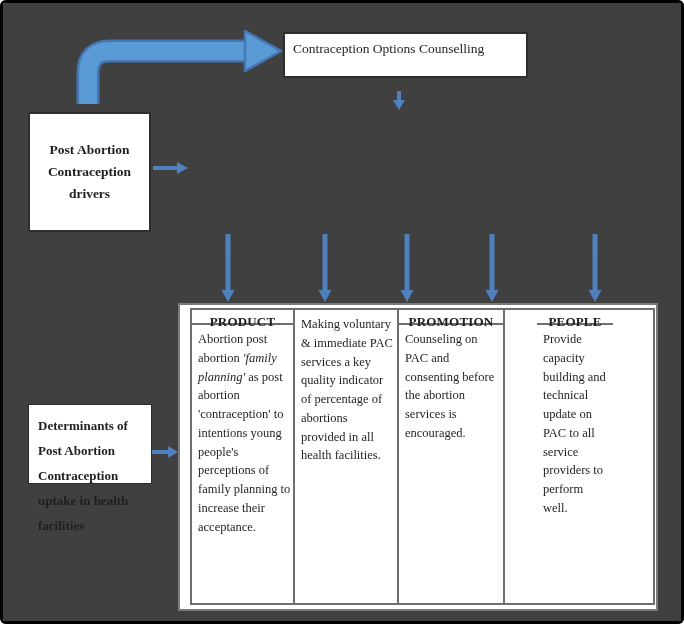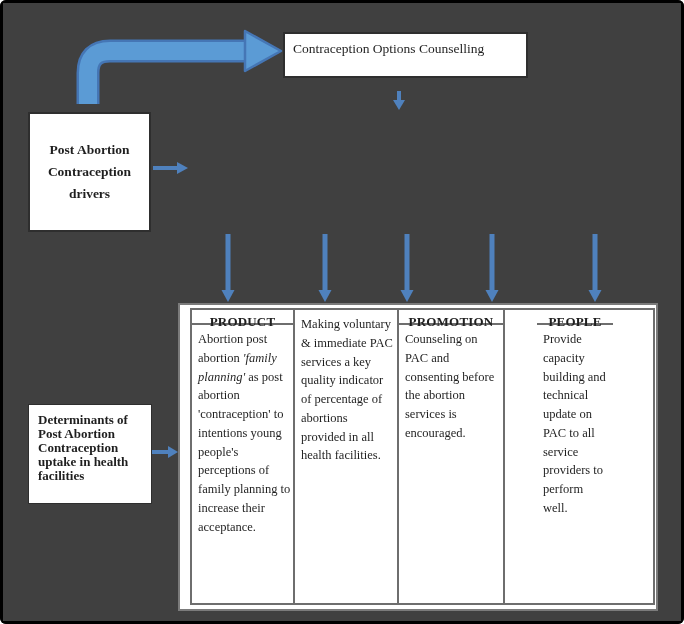--- a/index.html
+++ b/index.html
@@ -25,22 +25,22 @@
   .elbow-fill{fill:none;stroke:var(--arrow-fill);stroke-width:18;}
   .big-head{fill:var(--arrow-fill);stroke:var(--arrow-outline);stroke-width:2.5;stroke-linejoin:round;}
   .thin-stem{stroke:var(--thin-arrow);stroke-width:5;fill:none;}
   .thin-stem.narrow{stroke-width:4;}
   .thin-head{fill:var(--thin-arrow);stroke:none;}
   .box{position:absolute;background:#fff;border:2px solid var(--box-border);}
   .box-counselling{left:283px;top:32px;width:245px;height:46px;padding:7px 6px 0 8px;font-size:13.5px;}
   .box-drivers{left:28px;top:112px;width:123px;height:120px;display:flex;align-items:center;justify-content:center;
     text-align:center;font-weight:bold;font-size:13.5px;line-height:22px;padding:8px 8px;}
   .box-factors{left:189px;top:111px;width:441px;height:119px;text-align:center;padding:42px 14px 0;font-size:13.5px;}
-  .box-determinants{left:28px;top:404px;width:124px;height:100px;border-width:1.5px;font-weight:bold;
-    font-size:13px;line-height:14px;padding:8px 2px 0 9px;}
+  .box-determinants{left:28px;top:404px;width:124px;height:80px;border-width:1.5px;font-weight:bold;
+    font-size:13px;line-height:25px;padding:8px 2px 0 9px;}
   .table-outer{position:absolute;left:178px;top:303px;width:480px;height:308px;border:2px solid var(--table-outer-border);background:#fff;}
   .table-inner{position:absolute;left:10px;top:3px;width:465px;height:297px;border:2px solid var(--table-border);display:flex;}
   .col{height:100%;border-right:2px solid var(--table-border);display:flex;flex-direction:column;}
   .col:last-child{border-right:none;}
   .col-product{width:103px;}
   .col-pricing{width:76px;}
   .col-placement{width:104px;}
   .col-promotion{width:106px;}
   .col-people{width:76px;margin-left:32px;}
   .col-header{height:15px;border-bottom:2px solid var(--table-border);text-align:center;font-weight:bold;

